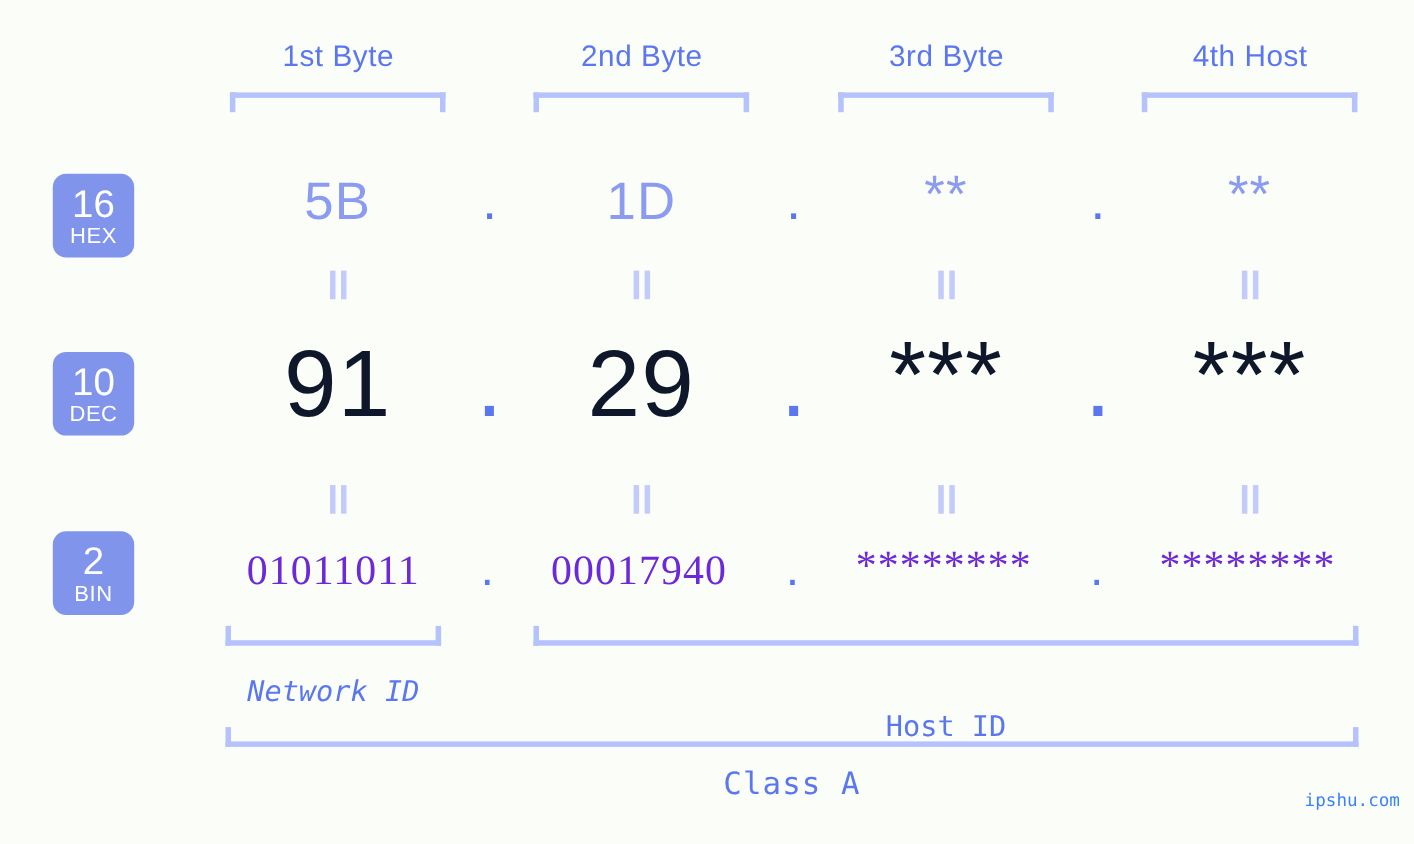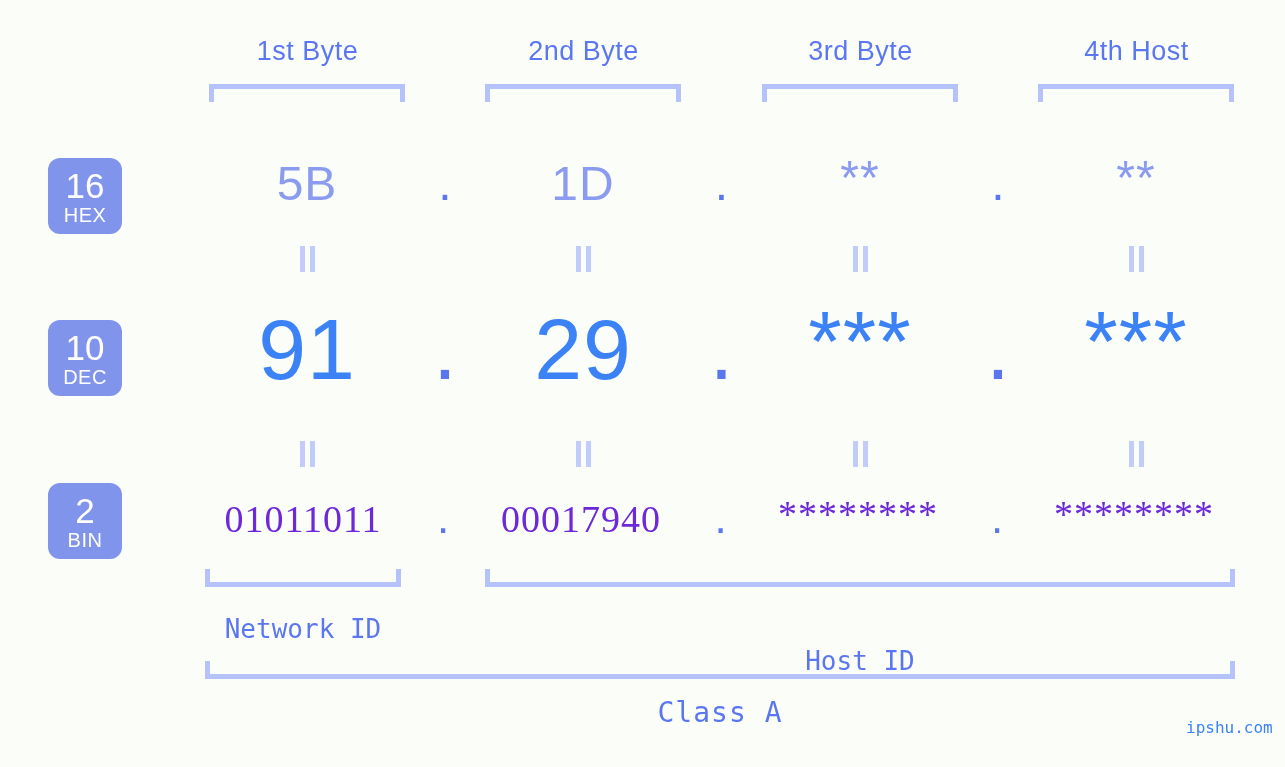--- a/index.html
+++ b/index.html
@@ -95,21 +95,21 @@
     letter-spacing: 1px;
   }
   .hex-dot {
     font-family: "Liberation Sans", sans-serif;
     font-size: 48px;
     color: #5b77ef;
   }
   .dec-val {
     font-family: "Liberation Sans", sans-serif;
     font-size: 86px;
-    color: #3b82f6;
+    color: #0f172a;
     letter-spacing: 1px;
   }
   .dec-dot {
     font-family: "Liberation Sans", sans-serif;
     font-size: 86px;
     color: #5b77ef;
   }
   .bin-val {
     font-family: Liberation Serif, serif;
     font-size: 38px;
@@ -275,21 +275,21 @@
     <span class="bar"></span>
       <span class="tick l"></span>
       <span class="tick r"></span>
   </div>
   <div class="bracket up" style="left:485px; top:569px; width:750px;">
     <span class="bar"></span>
       <span class="tick l"></span>
       <span class="tick r"></span>
   </div>
 
-  <div class="id-label" style="left:205px; top:614px; width:196px;">Network ID</div>
+  <div class="id-label" style="left:205px; top:614px; width:196px;font-style:italic;">Network ID</div>
   <div class="id-label" style="left:485px; top:646px; width:750px;">Host ID</div>
 
   <div class="bracket up" style="left:205px; top:661px; width:1030px;">
     <span class="bar"></span>
       <span class="tick l"></span>
       <span class="tick r"></span>
   </div>
   <div class="class-label" style="left:205px; top:696px; width:1030px;">Class A</div>
 
   <div class="watermark" style="left:1186px; top:718px;">ipshu.com</div>

